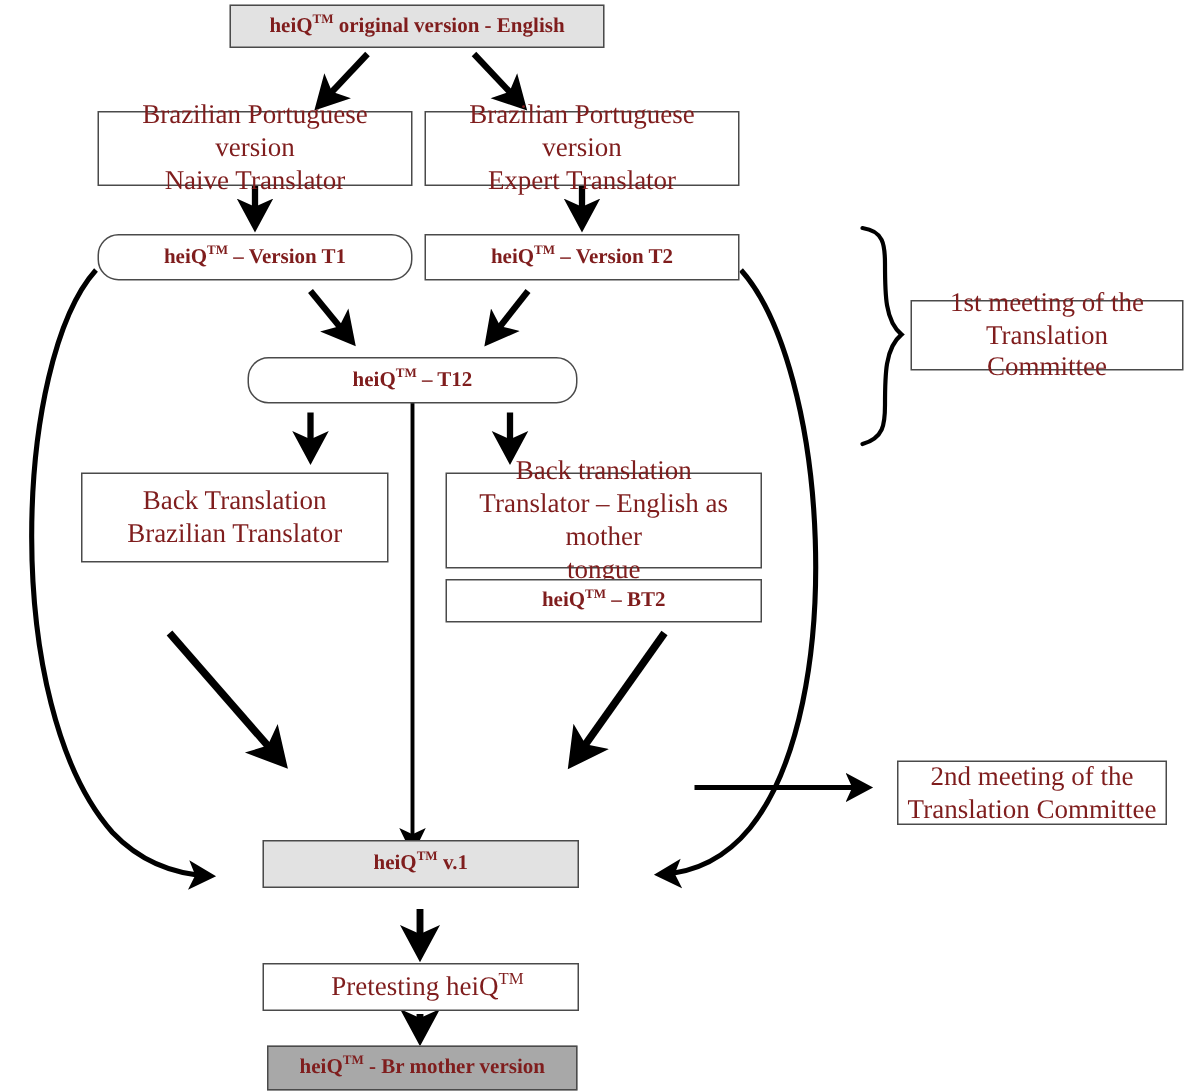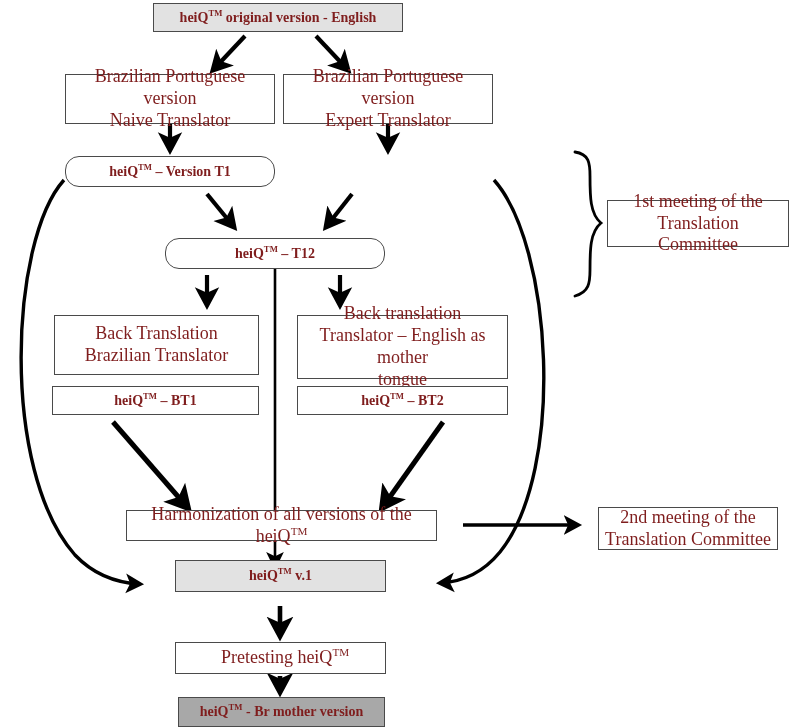--- a/index.html
+++ b/index.html
@@ -111,51 +111,48 @@
     <span class="txt">
       <span>Brazilian Portuguese version</span><br>
       <span>Expert Translator</span>
     </span>
   </div>
 
   <div class="node strong" style="left:65px; top:156px; width:210px; height:31px;border-radius:14px;">
     <span class="txt"><span>heiQ</span><sup>TM</sup><span> – Version T1</span></span>
   </div>
 
+  <div class="node strong" style="left:283px; top:156px; width:210px; height:31px;">
+    <span class="txt"><span>heiQ</span><sup>TM</sup><span> – Version T2</span></span>
+  </div>
 
   <div class="node strong" style="left:165px; top:238px; width:220px; height:31px;border-radius:14px;">
     <span class="txt"><span>heiQ</span><sup>TM</sup><span> – T12</span></span>
   </div>
 
   <div class="node plain" style="left:54px; top:315px; width:205px; height:60px;">
     <span class="txt">
       <span>Back Translation</span><br>
       <span>Brazilian Translator</span>
     </span>
   </div>
 
   <div class="node plain" style="left:297px; top:315px; width:211px; height:64px;">
     <span class="txt">
       <span>Back translation</span><br>
       <span>Translator – English as mother</span><br>
       <span>tongue</span>
     </span>
   </div>
 
-  <div class="node strong" style="left:52px; top:386px; width:207px; height:29px;">
-    <span class="txt"><span>heiQ</span><sup>TM</sup><span> – BT1</span></span>
-  </div>
 
   <div class="node strong" style="left:297px; top:386px; width:211px; height:29px;">
     <span class="txt"><span>heiQ</span><sup>TM</sup><span> – BT2</span></span>
   </div>
 
-  <div class="node plain" style="left:126px; top:510px; width:311px; height:31px;">
-    <span class="txt"><span>Harmonization of all versions of the heiQ</span><sup>TM</sup></span>
-  </div>
 
   <div class="node fill-light strong" style="left:175px; top:560px; width:211px; height:32px;">
     <span class="txt"><span>heiQ</span><sup>TM</sup><span> v.1</span></span>
   </div>
 
   <div class="node plain" style="left:175px; top:642px; width:211px; height:32px;padding-left:15px;">
     <span class="txt"><span>Pretesting heiQ</span><sup>TM</sup></span>
   </div>
 
   <div class="node fill-dark strong" style="left:178px; top:697px; width:207px; height:30px;">

